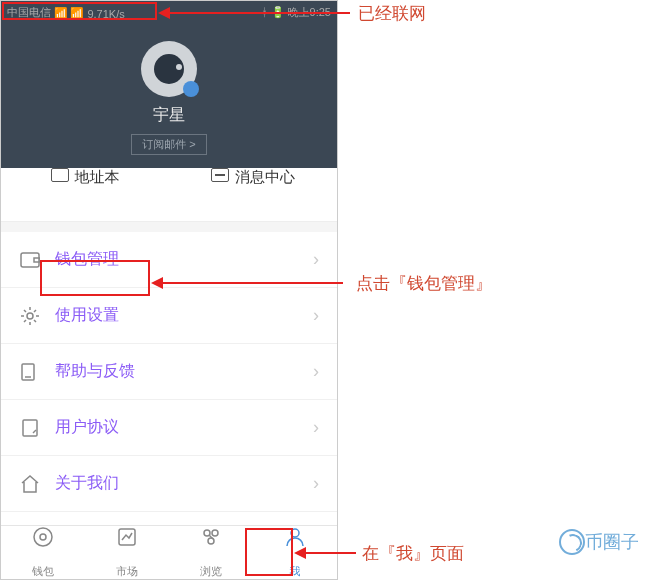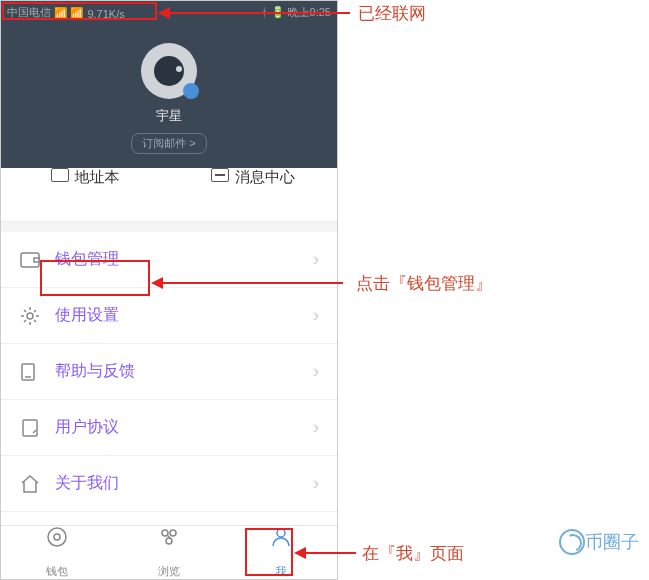--- a/index.html
+++ b/index.html
@@ -9,22 +9,22 @@
     
     .status-bar { height: 22px; background: #3b4754; color: #aaa; display: flex; align-items: center; justify-content: space-between; padding: 0 6px; font-size: 11px; }
     .status-left { display: flex; align-items: flex-end; gap: 3px; }
     .status-right { display: flex; align-items: center; gap: 3px; }
     
     .profile-header { background: #3b4754; height: 145px; display: flex; flex-direction: column; align-items: center; justify-content: center; padding-top: 5px; }
     .avatar-circle { width: 56px; height: 56px; border-radius: 50%; background: #d0d4d8; display: flex; align-items: center; justify-content: center; margin-bottom: 8px; position: relative; }
     .avatar-inner { width: 30px; height: 30px; border-radius: 50%; background: #2a3440; position: relative; }
     .avatar-inner::after { content: ''; position: absolute; width: 6px; height: 6px; border-radius: 50%; background: #d0d4d8; right: 2px; top: 10px; }
     .avatar-badge { position: absolute; bottom: 0; right: -2px; width: 16px; height: 16px; border-radius: 50%; background: #4a90d9; }
-    .username { color: #e8e8e8; font-size: 13px; margin-bottom: 8px; }
-    .subscribe-btn { border: 1px solid #6b7580; color: #9ca5ae; font-size: 11px; padding: 2px 10px; border-radius: 8px; background: transparent; }
+    .username { color: #e8e8e8; font-size: 16px; margin-bottom: 8px; }
+    .subscribe-btn { border: 1px solid #6b7580; color: #9ca5ae; font-size: 11px; padding: 2px 10px; border-radius: 0; background: transparent; }
     
     .quick-row { display: flex; background: #fff; height: 54px; border-bottom: 1px solid #eee; }
     .quick-item { flex: 1; display: flex; align-items: flex-start; justify-content: center; gap: 6px; font-size: 15px; color: #333; }
     .quick-icon { width: 18px; height: 14px; border: 1.5px solid #555; border-radius: 2px; position: relative; }
     .quick-icon.msg::before { content: ''; position: absolute; left: 3px; right: 3px; top: 5px; height: 1.5px; background: #555; }
     
     .gap { height: 10px; background: #f5f5f5; }
     
     .menu-list { background: #fff; }
     .menu-item { display: flex; align-items: center; height: 56px; padding: 0 18px; border-bottom: 1px solid #f0f0f0; }
@@ -144,20 +144,29 @@
         <svg width="22" height="22" viewBox="0 0 22 22" fill="none" stroke="#888" stroke-width="1.5">
             <circle cx="11" cy="11" r="9"></circle>
             <circle cx="11" cy="11" r="3"></circle>
           </svg>
       </div>
       <span>钱包</span>
     </div>
     <div class="tab-item">
       <div class="tab-icon">
         <svg width="22" height="22" viewBox="0 0 22 22" fill="none" stroke="#888" stroke-width="1.5">
+            <rect x="3" y="3" width="16" height="16" rx="2"></rect>
+            <path d="M6 14l4-5 3 3 3-5"></path>
+          </svg>
+      </div>
+      <span>市场</span>
+    </div>
+    <div class="tab-item">
+      <div class="tab-icon">
+        <svg width="22" height="22" viewBox="0 0 22 22" fill="none" stroke="#888" stroke-width="1.5">
             <circle cx="7" cy="7" r="3"></circle>
             <circle cx="15" cy="7" r="3"></circle>
             <circle cx="11" cy="15" r="3"></circle>
             <line x1="9" y1="9" x2="13" y2="13"></line>
           </svg>
       </div>
       <span>浏览</span>
     </div>
     <div class="tab-item active">
       <div class="tab-icon">

